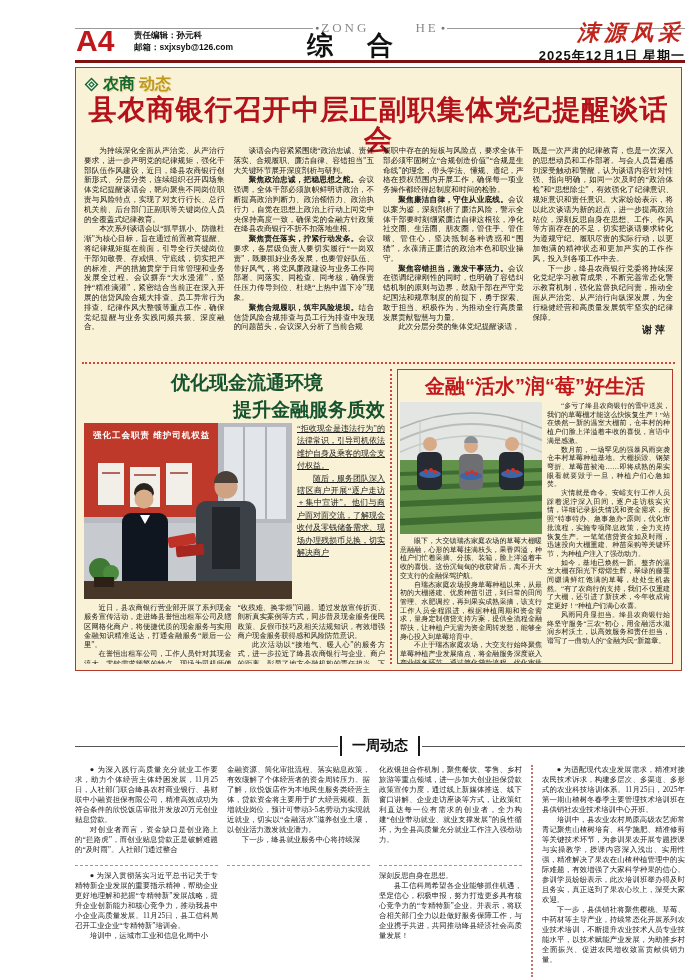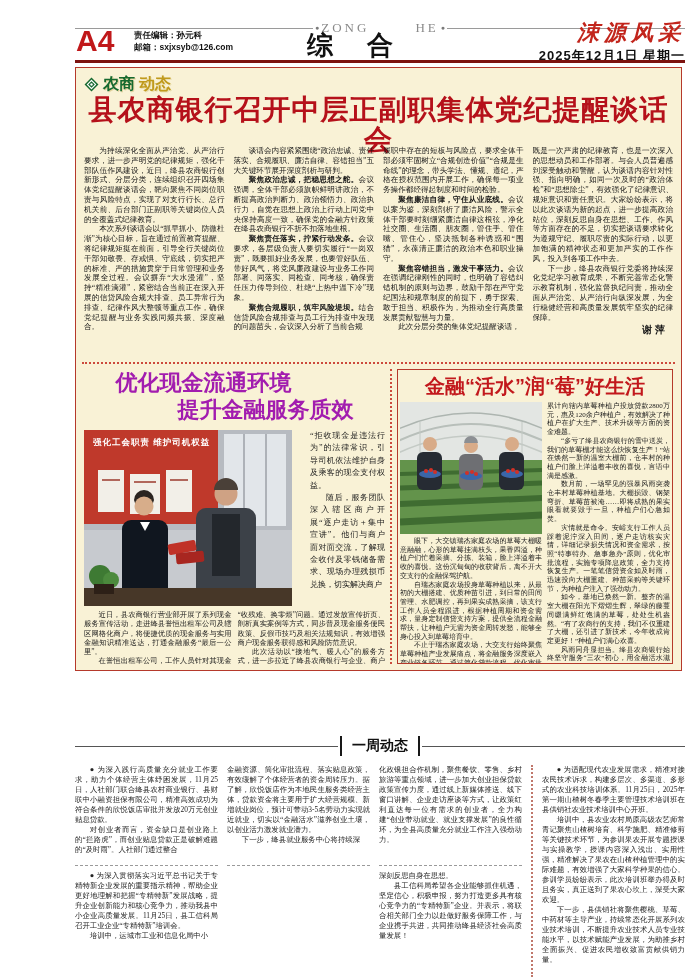--- a/index.html
+++ b/index.html
@@ -37,25 +37,25 @@
   .mcol{flex:1;font-size:7.6px;line-height:9.8px;color:#161616;text-align:justify;overflow:hidden;}
   .para{margin:0;text-indent:2em;text-align:justify;}
   .para.cont{text-indent:0;}
   .lead{font-family:"Liberation Sans",sans-serif;font-weight:bold;}
   .author{text-align:right;font-family:"Liberation Sans",sans-serif;font-weight:bold;
       font-size:10px;padding-right:8px;margin-top:3px;}
   .sep-h{position:absolute;top:294px;left:6px;right:6px;border-top:2px dotted #cc4a3c;}
   .middle{position:absolute;top:301px;left:8px;right:8px;bottom:6px;display:flex;gap:5px;overflow:hidden;}
   
   .left-art{width:301px;display:flex;flex-direction:column;overflow:hidden;}
-  .la-t1,.la-t2{font-family:"Liberation Sans",sans-serif;font-weight:900;font-size:22px;
-      line-height:27px;color:#a21caf;text-align:center;}
+  .la-t1,.la-t2{font-family:"Liberation Sans",sans-serif;font-weight:900;font-size:19px;
+      line-height:27px;color:#14532d;text-align:right;}
   .la-t1{padding-right:62px;}
   .la-t2{padding-left:62px;}
-  .la-row1{display:flex;gap:18px;margin-top:7px;}
+  .la-row1{display:flex;gap:5px;margin-top:0;text-decoration:underline;}
   .photoL{position:relative;width:208px;height:176px;flex:none;overflow:hidden;}
   .photo-banner{position:absolute;top:7px;left:9px;color:#fff;font-family:"Liberation Sans",sans-serif;
       font-weight:bold;font-size:8.5px;letter-spacing:1px;}
   .la-side{flex:1;font-size:8px;line-height:12.4px;overflow:hidden;}
   .la-row2{display:flex;gap:6px;margin-top:4px;flex:1;overflow:hidden;}
   .la-bcol{flex:1;font-size:7.3px;line-height:9.3px;overflow:hidden;}
   .v-sep{border-left:2px dotted #cc4a3c;}
   
   .right-art{flex:1;border:1.5px solid #b5392b;box-sizing:border-box;padding:3px 2px;overflow:hidden;}
   .ra-title{text-align:center;font-family:"Liberation Sans",sans-serif;font-weight:900;
@@ -236,21 +236,20 @@
                 <circle cx="113" cy="68" r="2" fill="#d23126"></circle>
                 <circle cx="117" cy="70" r="2" fill="#d23126"></circle>
             </svg>
             <div class="ra-left-text">
                 <p class="para">眼下，大交镇瑞杰家庭农场的草莓大棚暖意融融，心形的草莓挂满枝头，果香四溢，种植户们忙着采摘、分拣、装箱，脸上洋溢着丰收的喜悦。这份沉甸甸的收获背后，离不开大交支行的金融保驾护航。</p>
                 <p class="para">自瑞杰家庭农场投身草莓种植以来，从最初的大棚搭建、优质种苗引进，到日常的田间管理、水肥调控，再到果实成熟采摘，该支行工作人员全程跟进，根据种植周期和资金需求，量身定制信贷支持方案，提供全流程金融帮扶，让种植户无需为资金周转发愁，能够全身心投入到草莓培育中。</p>
                 <p class="para">不止于瑞杰家庭农场，大交支行始终聚焦草莓种植产业发展痛点，将金融服务深度嵌入产业链各环节。通过简化贷款流程、优化审批效率，降低融资成本，为种植户提供便捷、高效的信贷支持，让金融“活水”精准滴灌到田间地头。截至目前，该支行已</p>
               </div>
           </div>
           <div class="ra-right">
-              <p class="para cont">累计向辖内草莓种植户投放贷款2800万元，惠及120余户种植户，有效解决了种植户在扩大生产、技术升级等方面的资金难题。</p>
               <p class="para">“多亏了绛县农商银行的雪中送炭，我们的草莓棚才能这么快恢复生产！”站在焕然一新的温室大棚前，仓丰村的种植户们脸上洋溢着丰收的喜悦，言语中满是感激。</p>
               <p class="para">数月前，一场罕见的强暴风雨突袭仓丰村草莓种植基地。大棚损毁、钢架弯折、草莓苗被淹……即将成熟的果实眼看就要毁于一旦，种植户们心急如焚。</p>
               <p class="para">灾情就是命令。安峪支行工作人员踩着泥泞深入田间，逐户走访核实灾情，详细记录损失情况和资金需求，按照“特事特办、急事急办”原则，优化审批流程，实施专项降息政策，全力支持恢复生产。一笔笔信贷资金如及时雨，迅速投向大棚重建、种苗采购等关键环节，为种植户注入了强劲动力。</p>
               <p class="para">如今，基地已焕然一新。整齐的温室大棚在阳光下熠熠生辉，翠绿的藤蔓间缀满鲜红饱满的草莓，处处生机盎然。“有了农商行的支持，我们不仅重建了大棚，还引进了新技术，今年收成肯定更好！”种植户们满心欢喜。</p>
               <p class="para">风雨同舟显担当。绛县农商银行始终坚守服务“三农”初心，用金融活水滋润乡村沃土，以高效服务和责任担当，谱写了一曲动人的“金融为民”新篇章。</p>
             </div>
         </div>
       </div>
     </div>
   </div>

